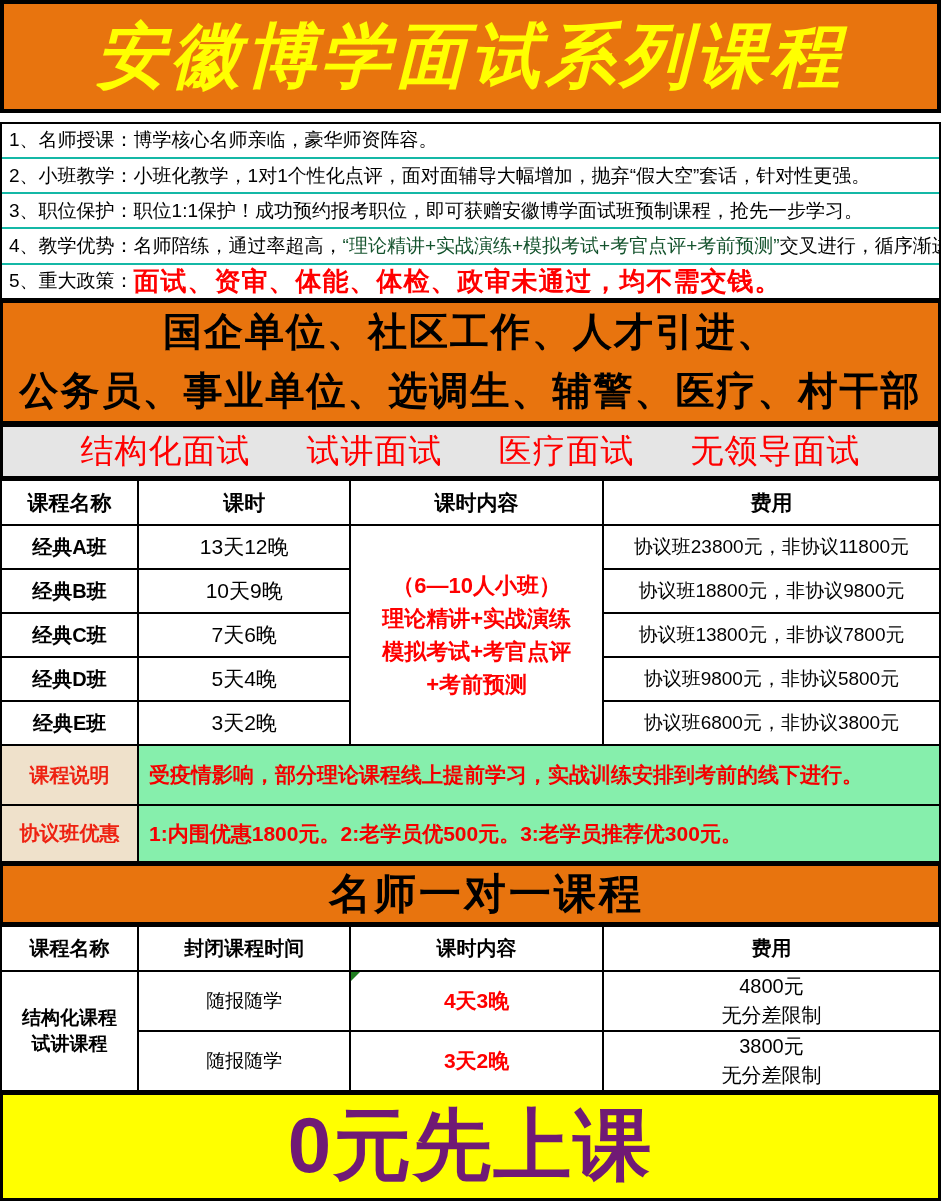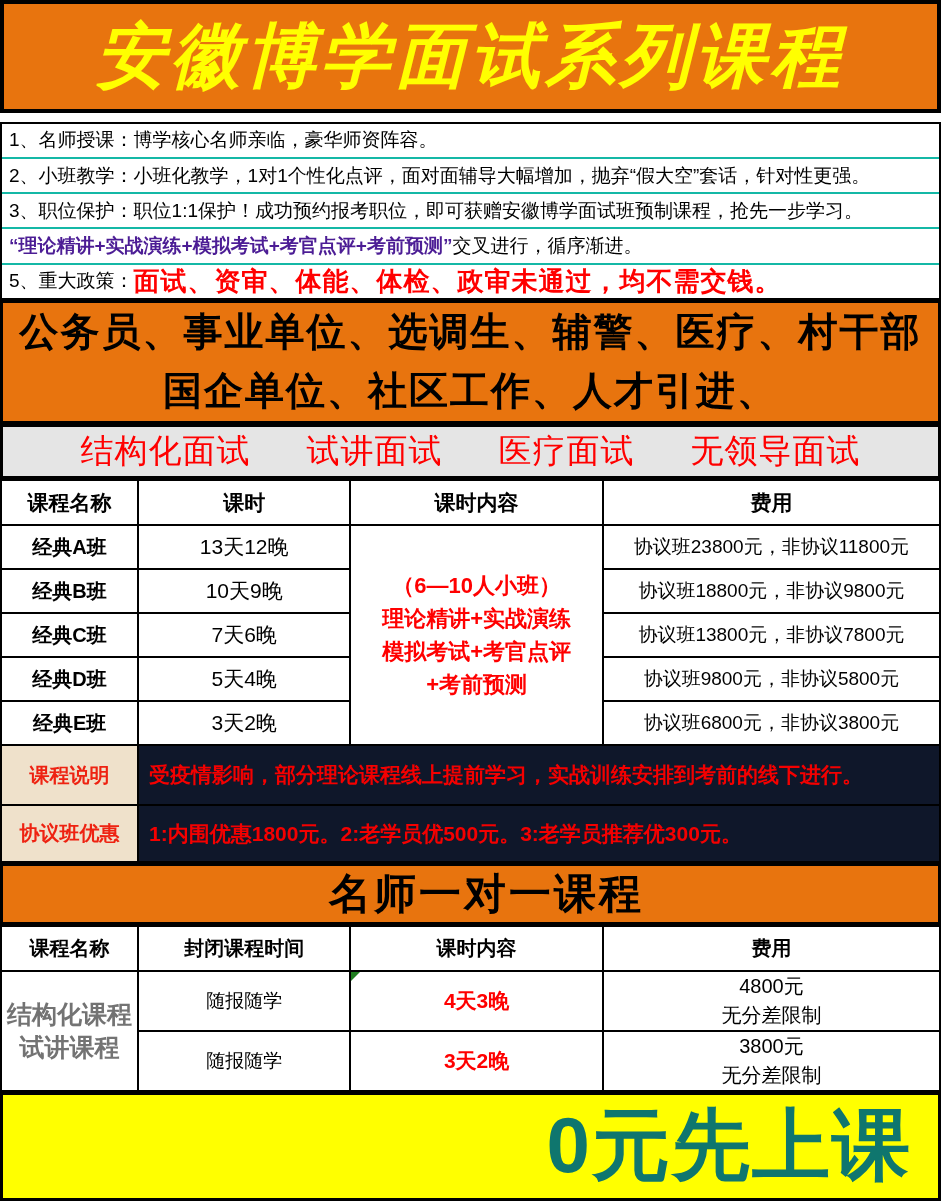--- a/index.html
+++ b/index.html
@@ -23,21 +23,21 @@
   }
   .title-gap { height:9px; background:#fff; }
 
   
   .features { height:186px; border:2px solid #000; display:flex; flex-direction:column; background:#fff; }
   .feature-row {
     flex:1; display:flex; align-items:center; padding-left:7px;
     font-size:19px; border-bottom:2px solid #14b8a6; white-space:nowrap; overflow:hidden;
   }
   .feature-row:last-child { border-bottom:none; }
-  .feature-red { color:#4c1d95; font-weight:bold; }
+  .feature-red { color:#14532d; font-weight:normal; }
   .feature-red-big { color:#FF0000; font-weight:bold; font-size:26px; letter-spacing:1px; font-family:"DejaVu Serif","Liberation Serif",serif; }
 
   
   .jobs-banner {
     height:130px; background:#E8740E; border:3px solid #000;
     display:flex; flex-direction:column; align-items:center; justify-content:center;
     font-size:39px; font-weight:bold; line-height:1.5; letter-spacing:2px; color:#000;
   }
 
   
@@ -55,45 +55,45 @@
   .t1-header th { height:45px; font-size:21px; font-weight:bold; }
   .t1-row { height:44px; }
   .cell-name { font-weight:bold; font-size:20px; }
   .cell-hours { font-size:21px; }
   .cell-fee { font-size:19px; }
   .cell-content { color:#FF0000; font-weight:bold; font-size:22px; line-height:1.5; }
 
   .note-row-1 { height:60px; }
   .note-row-2 { height:57px; }
   .note-label { background:#EFE1CB; color:#EE2211; font-weight:bold; font-size:20px;margin-top:20px; }
-  .note-text  { background:#0f172a; color:#F40000; font-weight:bold; font-size:21px; text-align:left; padding-left:10px; }
+  .note-text  { background:#86efac; color:#F40000; font-weight:bold; font-size:21px; text-align:left; padding-left:10px; }
 
   
   .one-banner {
     height:63px; background:#E8740E; border:3px solid #000;
     display:flex; align-items:center; justify-content:center;
     font-size:42px; font-weight:bold; letter-spacing:3px; color:#000;padding-left:32px;
   }
   .t2-header th { height:45px; font-size:20px; font-weight:bold; }
   .t2-row { height:51px; }
-  .t2-name-cell { color:#737373; font-weight:bold; font-size:25px; padding:0; }
+  .t2-name-cell { color:#000000; font-weight:bold; font-size:19px; padding:0; }
   .t2-name-inner { height:100%; display:flex; flex-direction:column; justify-content:space-around; align-items:center; }
   .t2-time { font-size:19px; }
   .t2-hours { color:#FF0000; font-weight:bold; font-size:21px; position:relative; }
   .t2-fee { font-size:20px; line-height:1.45; }
   .green-corner {
     position:absolute; top:0; left:0; width:0; height:0;
     border-top:9px solid #1E7D1E; border-right:9px solid transparent;
   }
 
   
   .footer-banner {
     height:109px; background:#FFFF00; border:3px solid #000;
-    display:flex; align-items:center; justify-content:flex-end; padding:0 26px;
-    color:#0f766e; font-weight:900; font-size:78px; letter-spacing:2px; white-space:nowrap;
+    display:flex; align-items:center; justify-content:center; padding:0 26px;
+    color:#701a75; font-weight:900; font-size:78px; letter-spacing:2px; white-space:nowrap;
   }
 </style>
 </head>
 <body>
 
 <div class="poster">
 
   <div class="title-box">
     <div class="title-text">安徽博学面试系列课程</div>
   </div>
@@ -103,32 +103,33 @@
     <div class="feature-row">
       <span>1、名师授课：博学核心名师亲临，豪华师资阵容。</span>
     </div>
     <div class="feature-row">
       <span>2、小班教学：小班化教学，1对1个性化点评，面对面辅导大幅增加，抛弃“假大空”套话，针对性更强。</span>
     </div>
     <div class="feature-row">
       <span>3、职位保护：职位1:1保护！成功预约报考职位，即可获赠安徽博学面试班预制课程，抢先一步学习。</span>
     </div>
     <div class="feature-row">
+      <span>4、教学优势：名师陪练，通过率超高，</span>
         <span class="feature-red">“理论精讲+实战演练+模拟考试+考官点评+考前预测”</span>
         <span>交叉进行，循序渐进。</span>
     </div>
     <div class="feature-row">
       <span>5、重大政策：</span>
         <span class="feature-red-big">面试、资审、体能、体检、政审未通过，均不需交钱。</span>
     </div>
   </div>
 
   <div class="jobs-banner">
+    <div>国企单位、社区工作、人才引进、</div>
     <div>公务员、事业单位、选调生、辅警、医疗、村干部</div>
-    <div>国企单位、社区工作、人才引进、</div>
   </div>
 
   <div class="types-banner">
     <span>结构化面试</span>
     <span>试讲面试</span>
     <span>医疗面试</span>
     <span>无领导面试</span>
   </div>
 
   <table>

